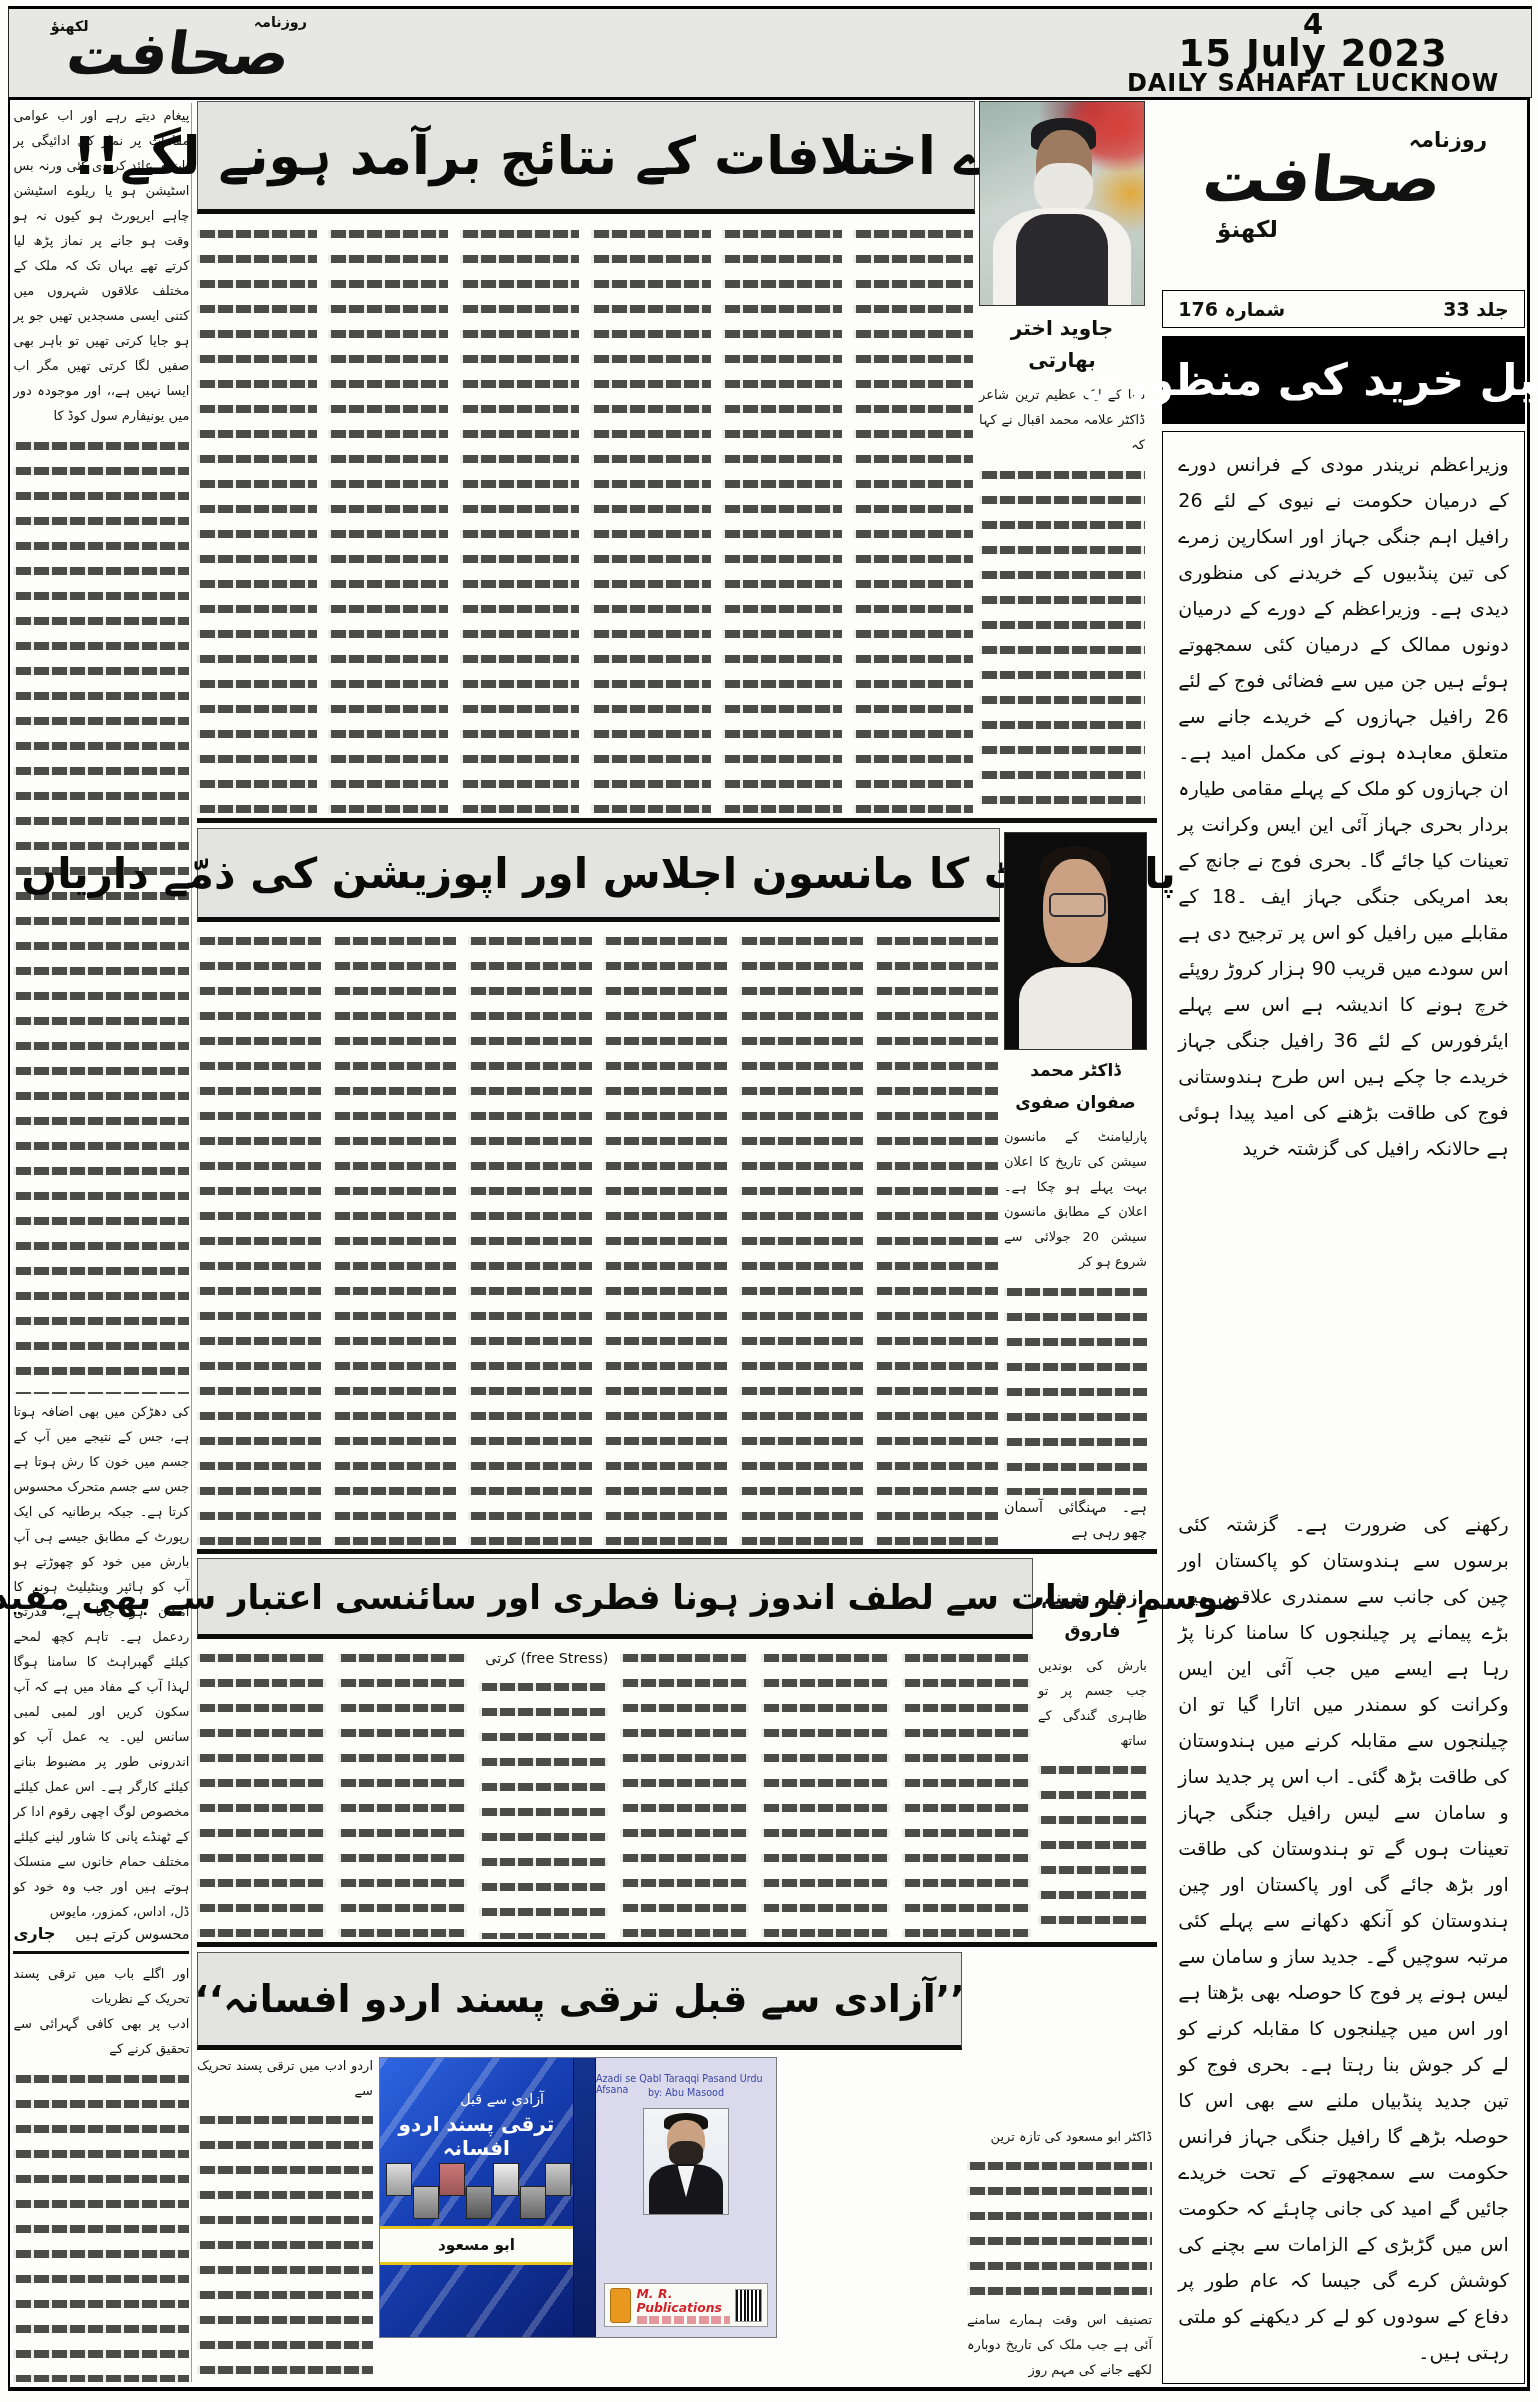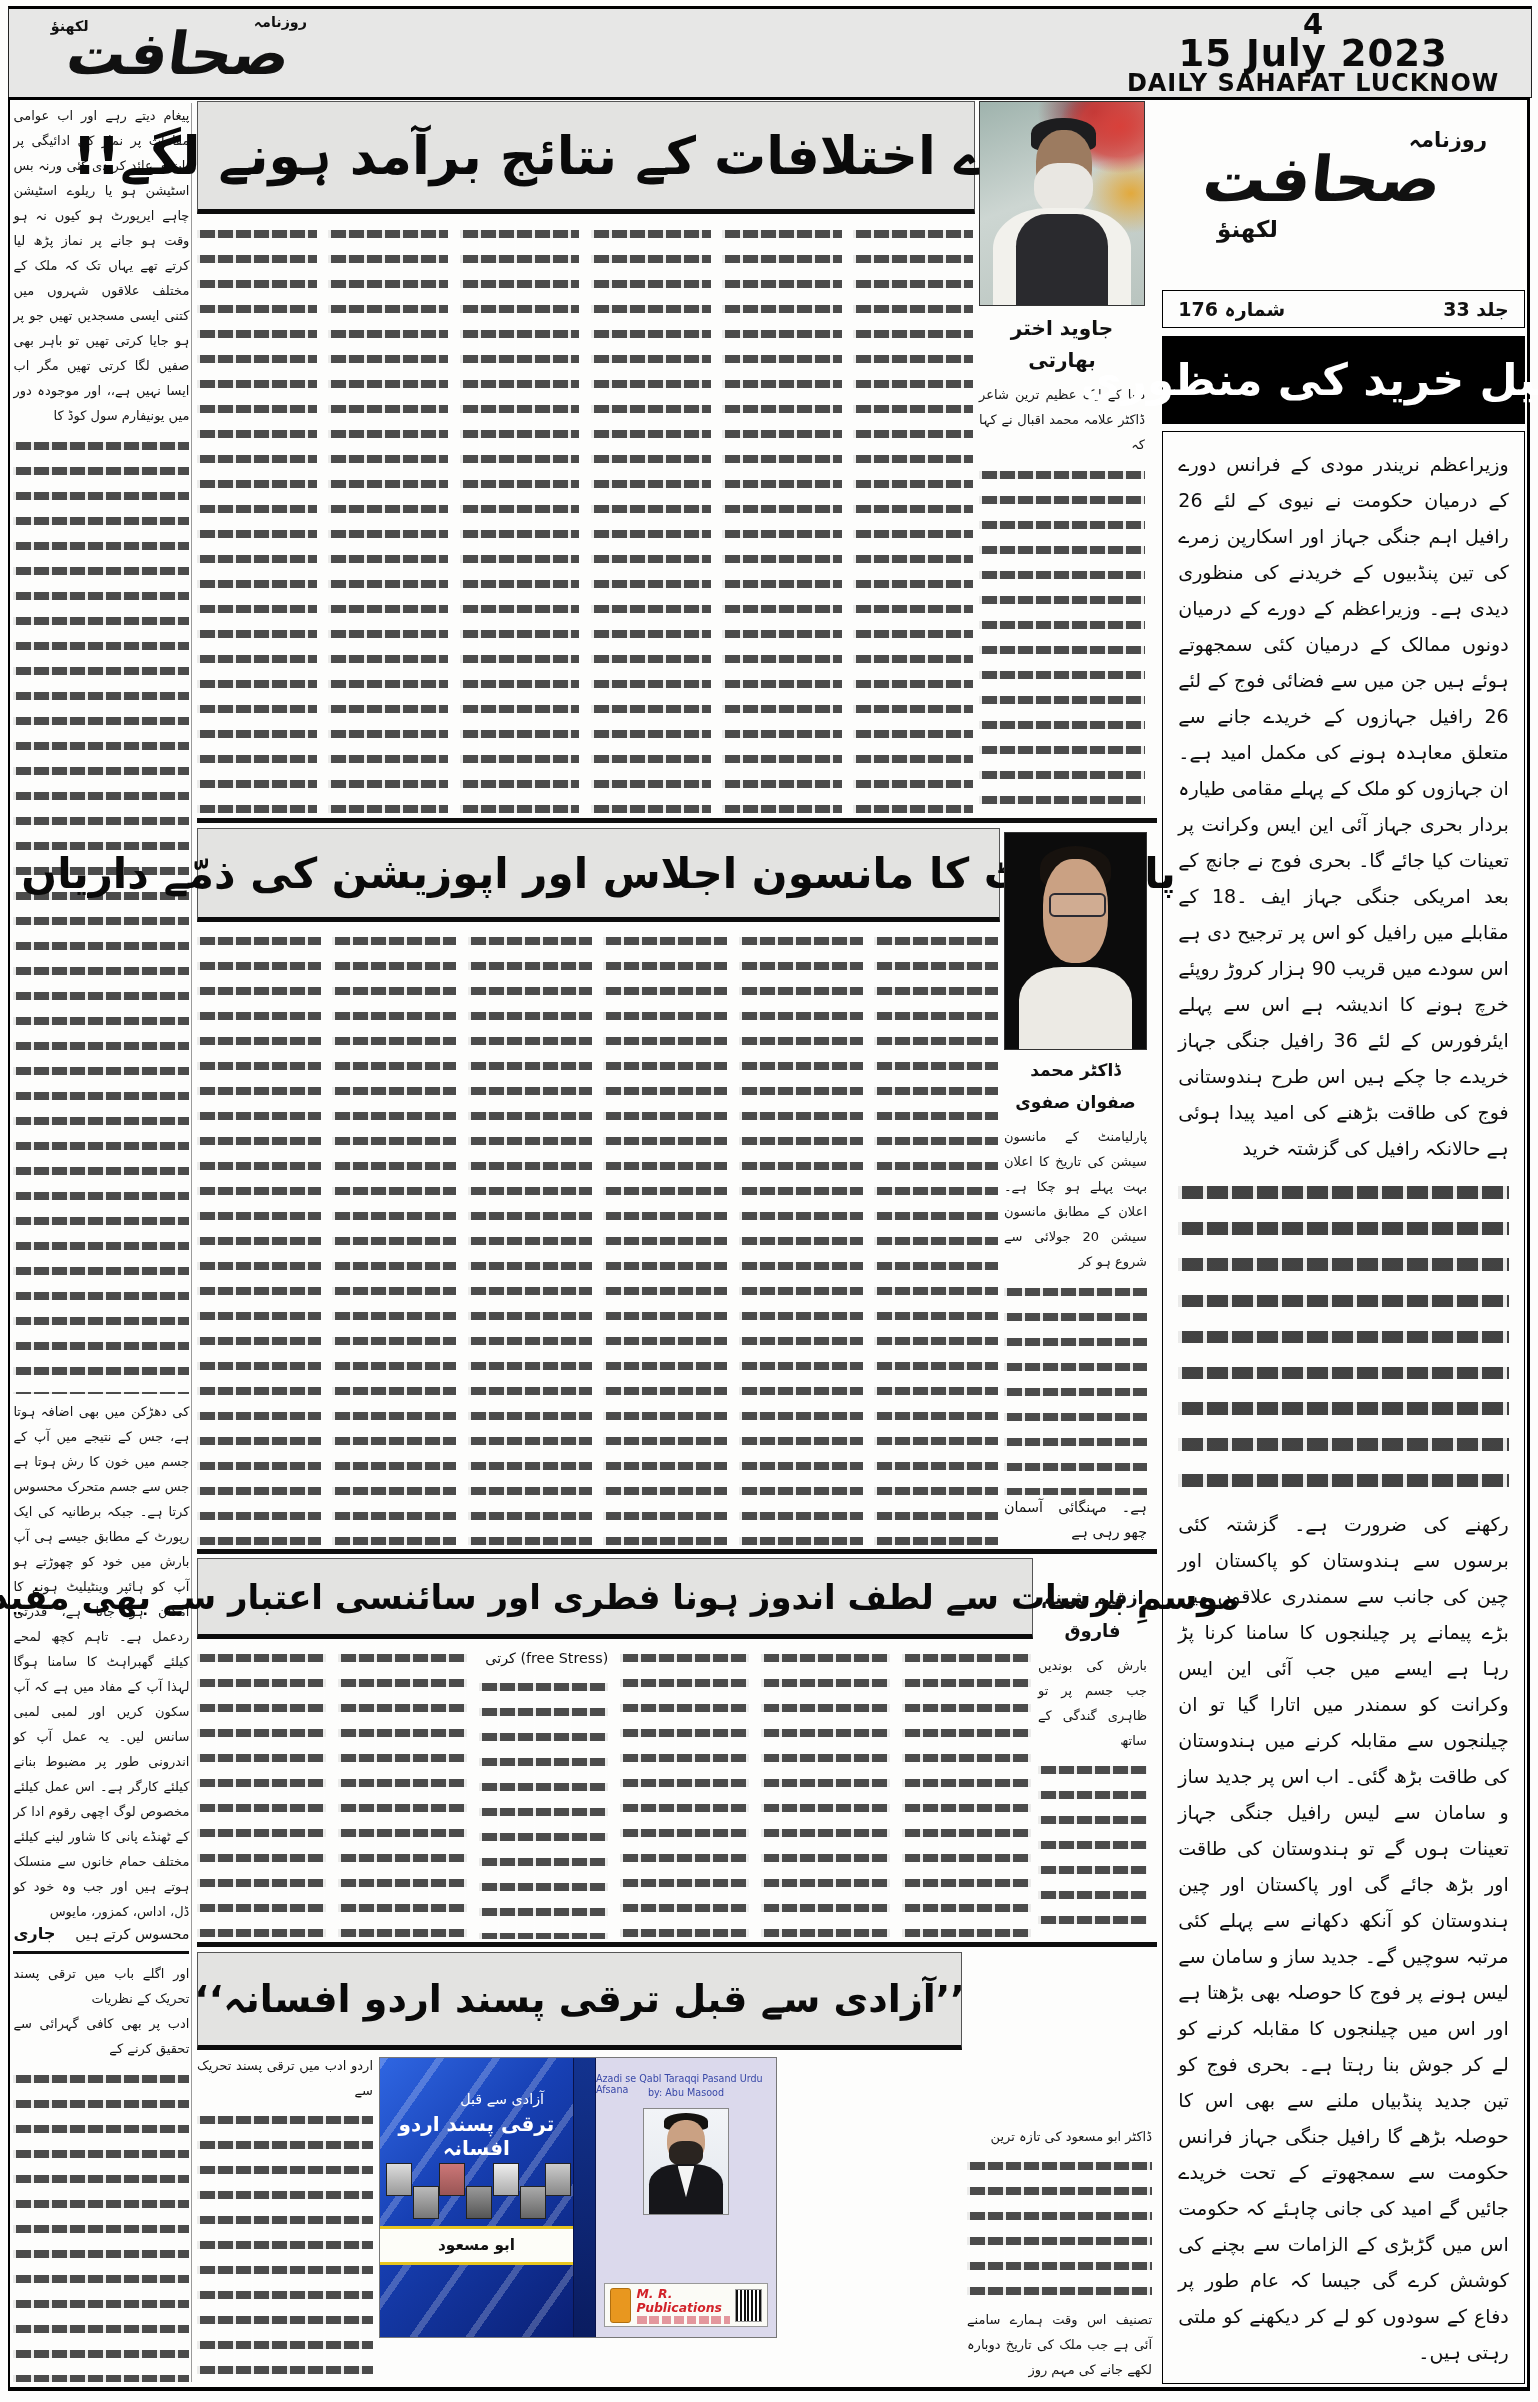--- a/index.html
+++ b/index.html
@@ -61,21 +61,21 @@
   .p2 .body2{position:absolute;left:10%;top:62%;width:80%;height:40%;background:#eceae4;border-radius:38% 38% 0 0;}
   
   .nameplate{position:relative;height:189px;direction:rtl;}
   .np-roz{position:absolute;right:38px;top:27px;font-size:21px;font-weight:bold;}
   .np-title{position:absolute;right:84px;top:42px;font-size:63px;font-weight:bold;transform:skewX(-6deg);}
   .np-city{position:absolute;right:247px;top:115px;font-size:23px;font-weight:bold;}
   .volbar{height:36px;border:1.9px solid #000;display:flex;align-items:center;justify-content:space-between;
           padding:0 15.3px;font-size:19px;font-weight:bold;direction:rtl;}
   .blackbox{height:88px;background:#000;color:#fff;display:flex;align-items:center;justify-content:center;direction:rtl;}
   .blackbox span{font-size:44px;font-weight:bold;white-space:nowrap;}
-  .rtextbox{border:1.9px solid #000;padding:13.4px 15.3px;display:flex;flex-direction:column;}
+  .rtextbox{border:1.9px solid #000;padding:13.4px 15.3px;display:flex;flex-direction:column;align-items:center;}
   
   .infobox{border:1.9px solid #000;border-radius:25px;padding:9.6px 7.6px;direction:rtl;text-align:center;
            font-size:15.3px;line-height:26px;font-weight:bold;}
   
   .cover{position:relative;display:flex;border:1px solid #777;}
   .front{position:relative;width:193px;background:
           repeating-linear-gradient(125deg, rgba(255,255,255,.22) 0 6.7px, transparent 6.7px 46px),
           linear-gradient(135deg,#2f66e2 0%,#1740b4 40%,#0a1f74 100%);}
   .front .t1{position:absolute;right:13.4px;top:32.5px;width:115px;text-align:center;color:#fff;font-size:14.3px;direction:rtl;}
   .front .t2{position:absolute;right:7.6px;top:54px;width:178px;text-align:center;color:#fff;font-weight:bold;font-size:20px;direction:rtl;}

